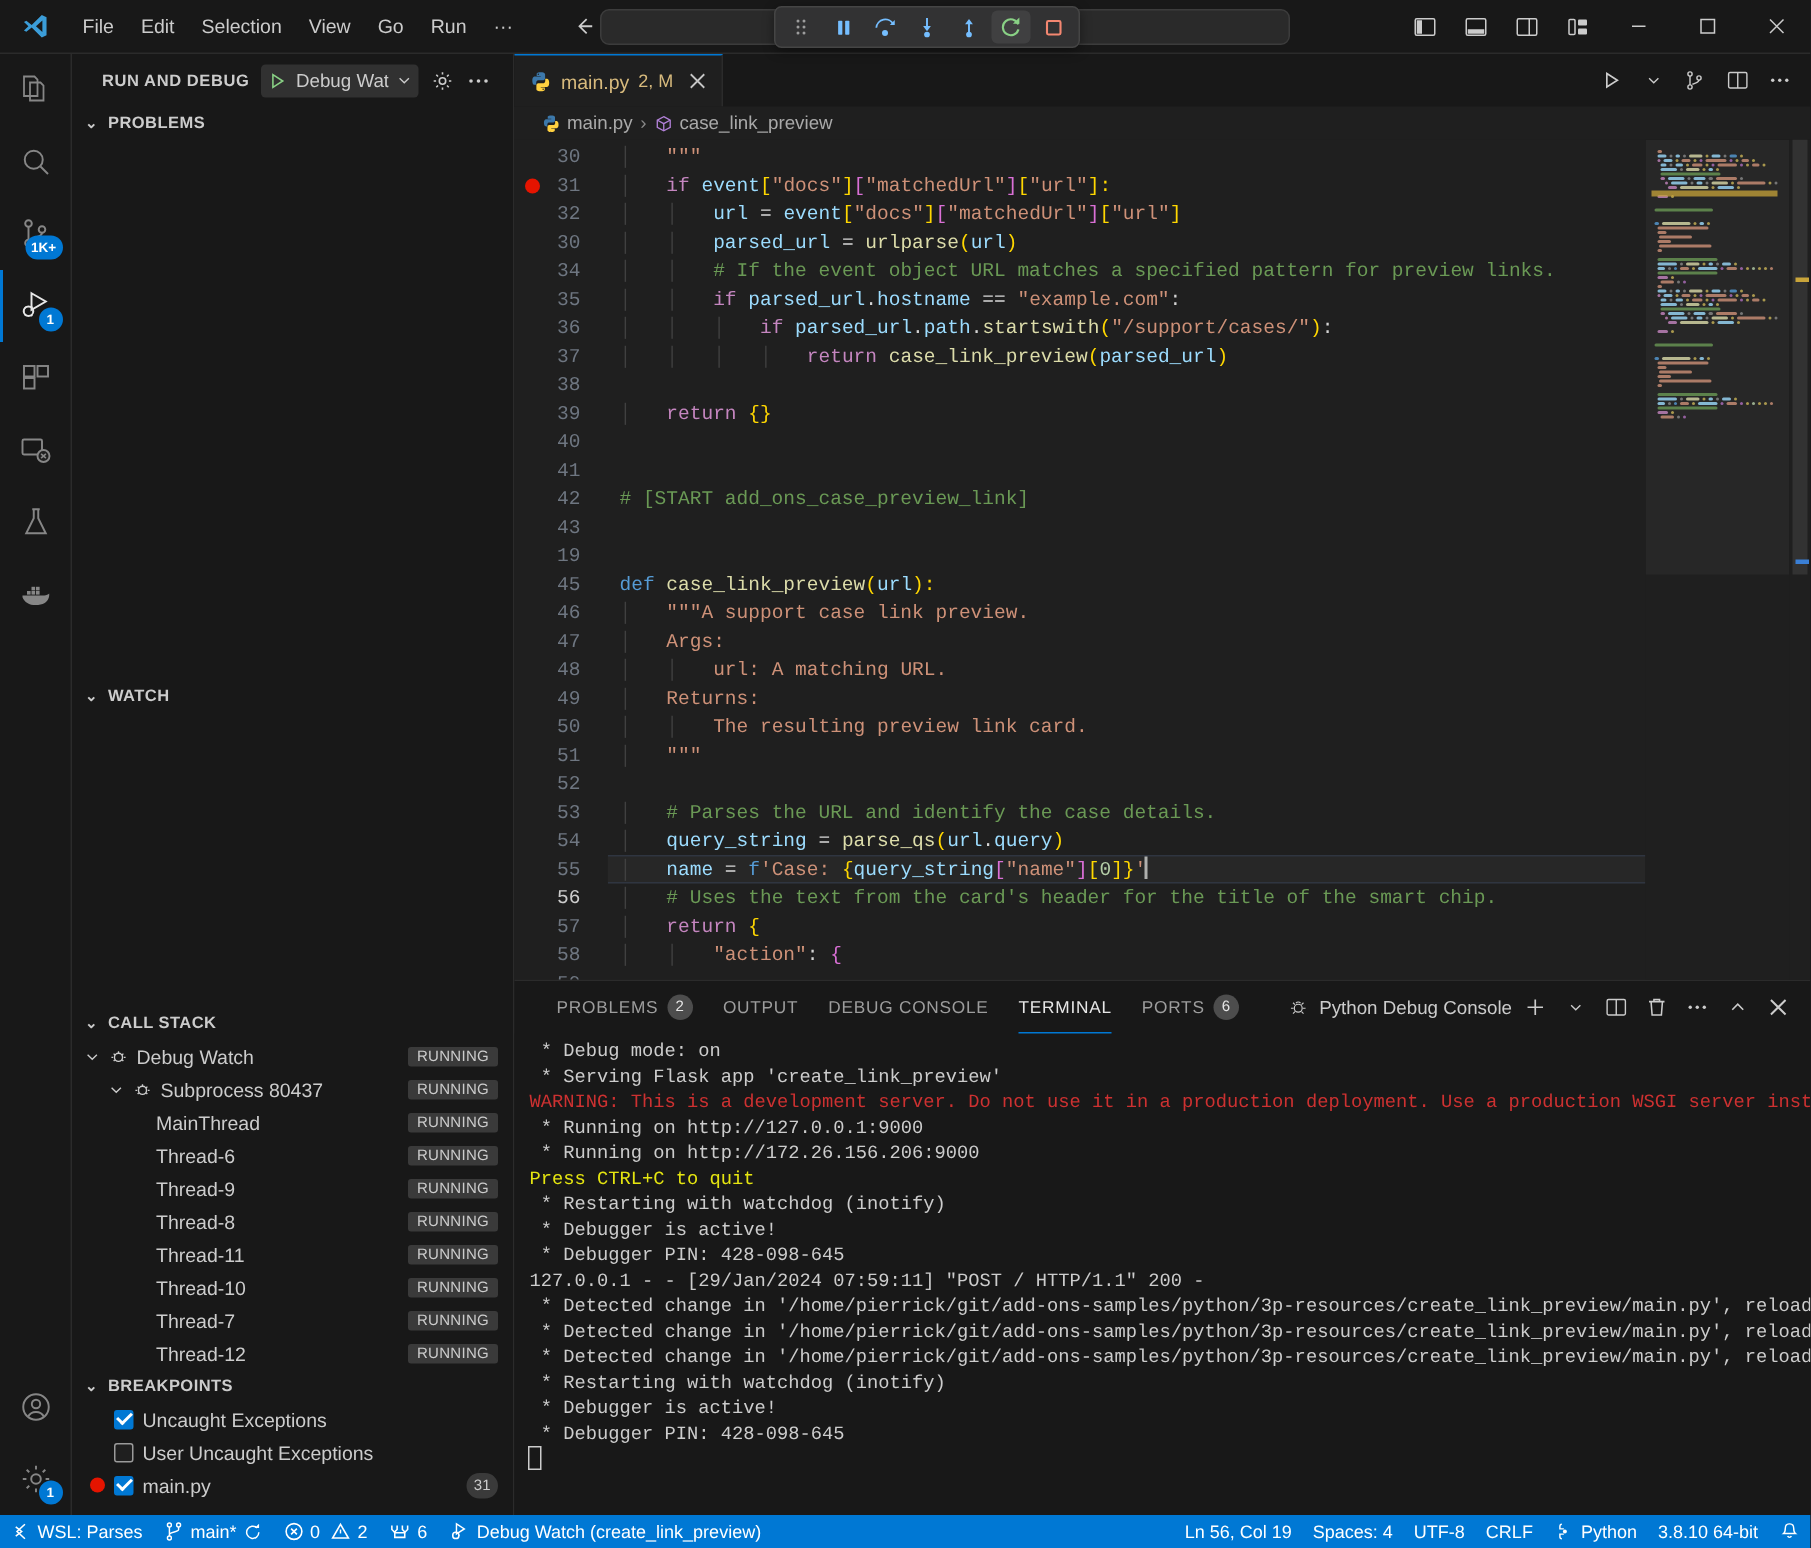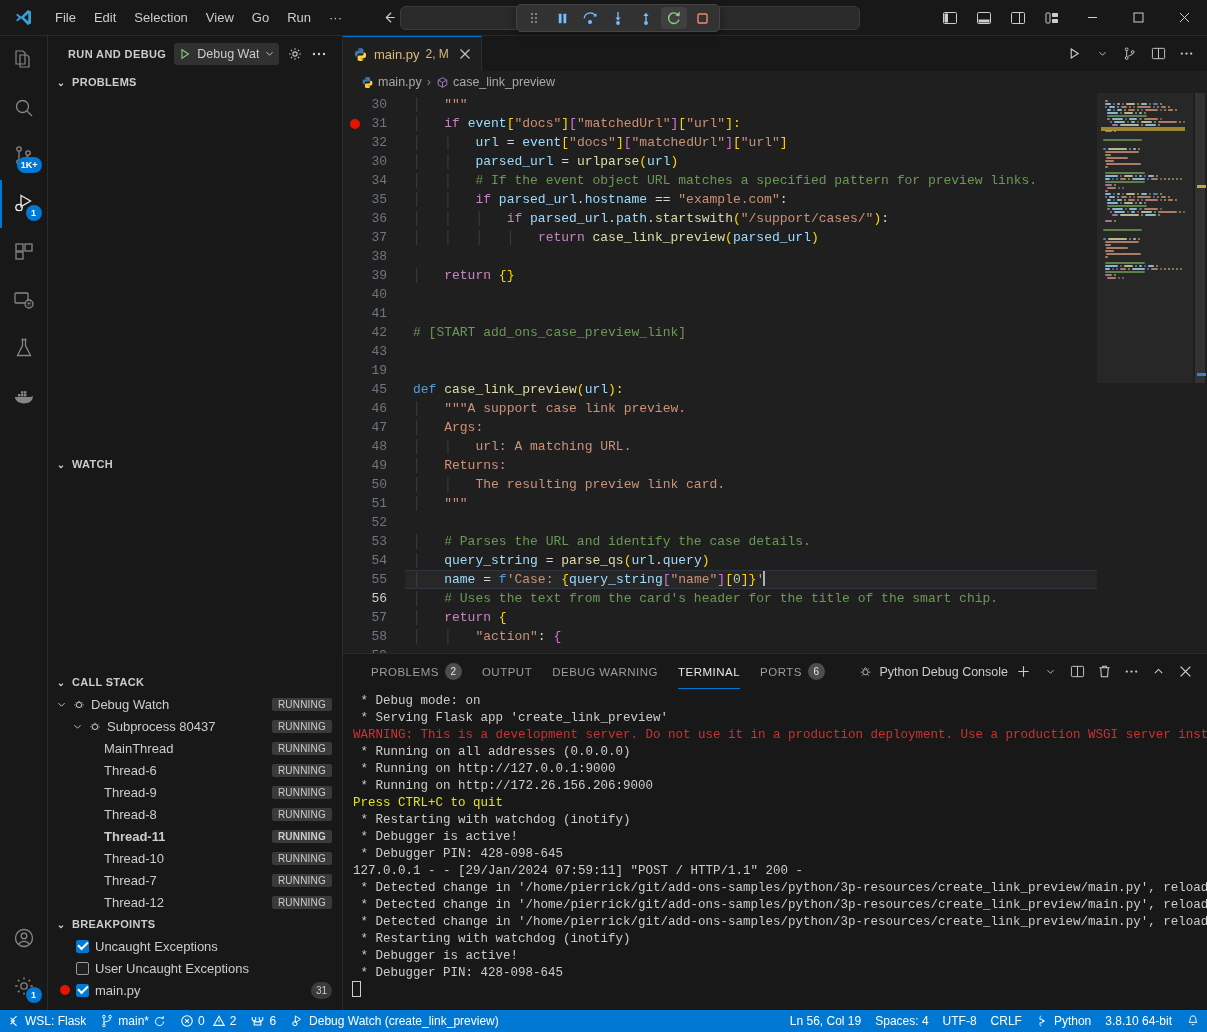--- a/index.html
+++ b/index.html
@@ -581,21 +581,21 @@
             <div class="row" style="padding-left: 40px;">
               <span style="width:16px"></span>
               <span class="lbl">Thread-9</span>
               <span class="state-badge">RUNNING</span>
             </div>
             <div class="row" style="padding-left: 40px;">
               <span style="width:16px"></span>
               <span class="lbl">Thread-8</span>
               <span class="state-badge">RUNNING</span>
             </div>
-            <div class="row" style="padding-left: 40px; font-weight: bold;">
+            <div class="row" style="padding-left: 40px;">
               <span style="width:16px"></span>
               <span class="lbl">Thread-11</span>
               <span class="state-badge">RUNNING</span>
             </div>
             <div class="row" style="padding-left: 40px;">
               <span style="width:16px"></span>
               <span class="lbl">Thread-10</span>
               <span class="state-badge">RUNNING</span>
             </div>
             <div class="row" style="padding-left: 40px;">
@@ -1115,21 +1115,21 @@
       <div class="panel">
         <div class="panel-tabs" id="panel-tabs">
           <div class="ptab">
               <span>PROBLEMS</span>
               <span class="ptab-badge">2</span>
             </div>
             <div class="ptab">
               <span>OUTPUT</span>
             </div>
             <div class="ptab">
-              <span>DEBUG WARNING</span>
+              <span>DEBUG CONSOLE</span>
             </div>
             <div class="ptab active">
               <span>TERMINAL</span>
             </div>
             <div class="ptab">
               <span>PORTS</span>
               <span class="ptab-badge">6</span>
             </div>
             <div class="panel-actions">
             <span class="pterm-label">
@@ -1180,21 +1180,20 @@
               <svg width="13" height="13" viewBox="0 0 12 12">
                   <path d="M1.5 1.5l9 9M10.5 1.5l-9 9" stroke="#cccccc" stroke-width="1.2"></path>
                 </svg>
             </span>
           </div>
         </div>
         <div class="terminal" id="terminal">
             <div class="tline"> * Debug mode: on</div>
             <div class="tline"> * Serving Flask app 'create_link_preview'</div>
             <div class="tline t-warn">WARNING: This is a development server. Do not use it in a production deployment. Use a production WSGI server instead.</div>
-            <div class="tline"> * Running on all addresses (0.0.0.0)</div>
             <div class="tline"> * Running on http://127.0.0.1:9000</div>
             <div class="tline"> * Running on http://172.26.156.206:9000</div>
             <div class="tline t-yellow">Press CTRL+C to quit</div>
             <div class="tline"> * Restarting with watchdog (inotify)</div>
             <div class="tline"> * Debugger is active!</div>
             <div class="tline"> * Debugger PIN: 428-098-645</div>
             <div class="tline">127.0.0.1 - - [29/Jan/2024 07:59:11] "POST / HTTP/1.1" 200 -</div>
             <div class="tline"> * Detected change in '/home/pierrick/git/add-ons-samples/python/3p-resources/create_link_preview/main.py', reloading</div>
             <div class="tline"> * Detected change in '/home/pierrick/git/add-ons-samples/python/3p-resources/create_link_preview/main.py', reloading</div>
             <div class="tline"> * Detected change in '/home/pierrick/git/add-ons-samples/python/3p-resources/create_link_preview/main.py', reloading</div>
@@ -1207,21 +1206,21 @@
     </div>
   </div>
 
   <div class="statusbar">
     <div class="st">
       <span>
         <svg width="14" height="14" viewBox="0 0 16 16">
             <path fill="none" stroke="#ffffff" stroke-width="1.2" d="M11 2.5 5 8l6 5.5M4 4.5 8.5 8 4 11.5"></path>
           </svg>
       </span>
-      <span>WSL: Flask</span>
+      <span>WSL: Parses</span>
     </div>
     <div class="st">
       <span>
         <svg width="14" height="14" viewBox="0 0 16 16">
             <circle cx="4.5" cy="3" r="1.5" fill="none" stroke="#fff" stroke-width="1.1"></circle>
             <circle cx="11.5" cy="3" r="1.5" fill="none" stroke="#fff" stroke-width="1.1"></circle>
             <circle cx="4.5" cy="13" r="1.5" fill="none" stroke="#fff" stroke-width="1.1"></circle>
             <path fill="none" stroke="#fff" stroke-width="1.1" d="M4.5 4.5v7M11.5 4.5v2c0 2.2-7 1.5-7 4"></path>
           </svg>
       </span>

